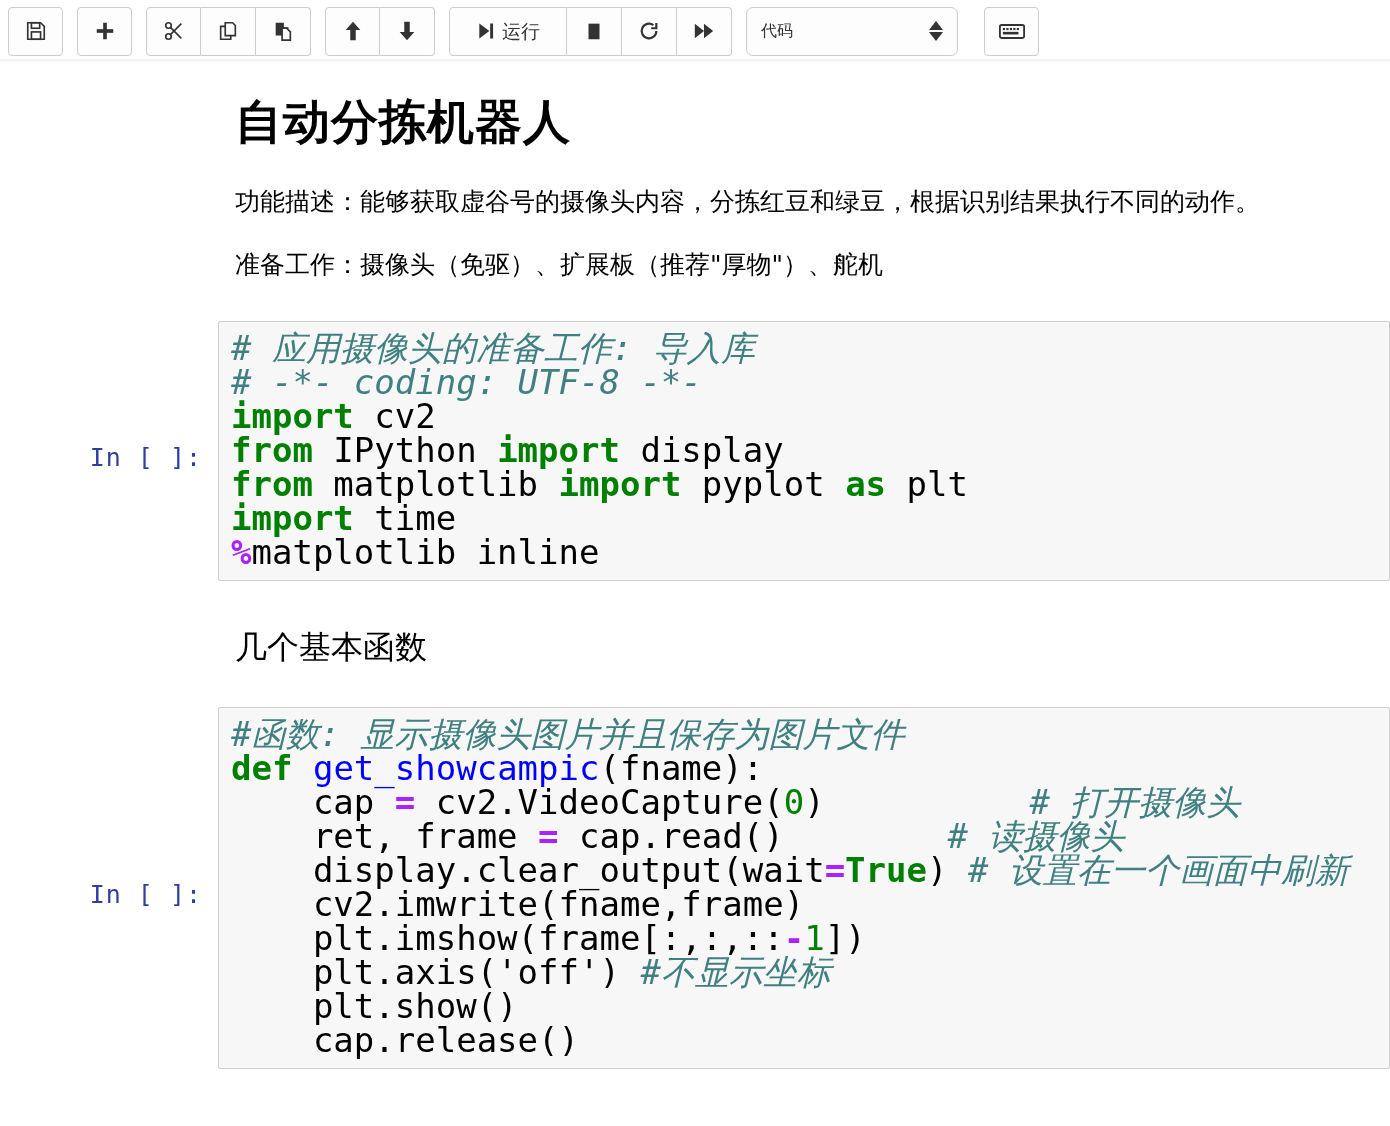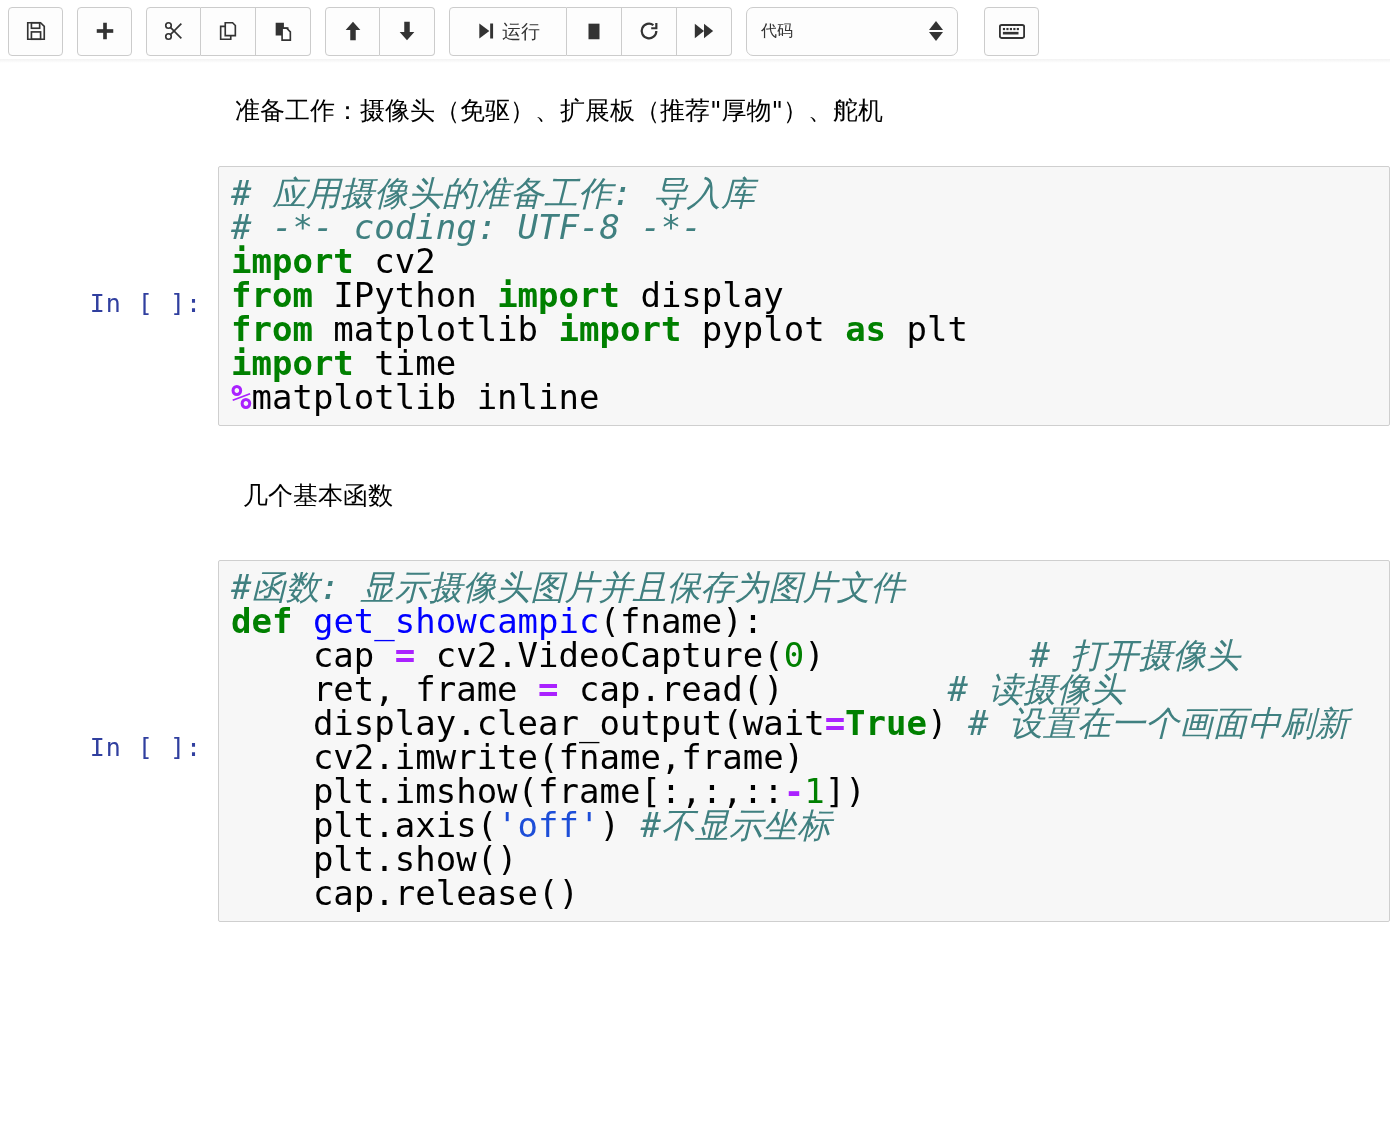--- a/index.html
+++ b/index.html
@@ -104,23 +104,23 @@
     font-family: "DejaVu Sans", sans-serif;
     font-size: 25px;
     color: #000;
     margin: 0;
     padding-top: 32px;
     line-height: 1.25;
     white-space: nowrap;
   }
   .md-p-sub {
     font-family: "DejaVu Sans", sans-serif;
-    font-size: 25px;
+    font-size: 32px;
     color: #000;
-    margin: 8px;
+    margin: 0;
     line-height: 1.25;
   }
 
   
   .code-cell {
     position: relative;
     display: flex;
     align-items: center;
   }
   .prompt {
@@ -152,21 +152,21 @@
     color: #000;
     white-space: pre;
     tab-size: 4;
   }
   
   .c  { color: #408080; font-style: italic; }      
   .k  { color: #008000; font-weight: bold; }        
   .nf { color: #0000ff; }                           
   .op { color: #aa22ff; font-weight: bold; }        
   .mi { color: #008000; }                           
-  .s  { color: #1d4ed8; }                           
+  .s  { color: #000000; }                           
   .kc { color: #008000; font-weight: bold; }                           
 
   .spacer-24 { height: 24px; }
   .spacer-40 { height: 40px; }
 </style>
 </head>
 <body>
 
 <div id="toolbar">
 
@@ -299,20 +299,22 @@
           <rect x="4.5" y="11" width="18" height="3" fill="#333"></rect>
         </svg>
       </span>
     </div>
   </div>
 </div>
 
 <div id="notebook">
 
   <div class="md-cell">
+    <h1 class="md-title">自动分拣机器人</h1>
+    <p class="md-p">功能描述：能够获取虚谷号的摄像头内容，分拣红豆和绿豆，根据识别结果执行不同的动作。</p>
     <p class="md-p">准备工作：摄像头（免驱）、扩展板（推荐"厚物"）、舵机</p>
   </div>
 
   <div class="spacer-40"></div>
 
   <div class="code-cell">
     <div class="prompt">In [ ]:</div>
     <div class="input-area">
 <pre class="src"><span class="c"># 应用摄像头的准备工作: 导入库</span>
 <span class="c"># -*- coding: UTF-8 -*-</span>

